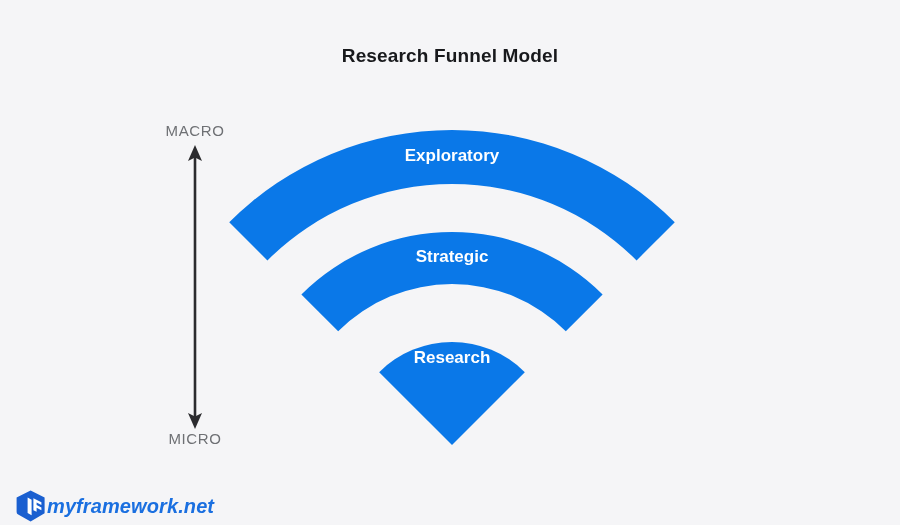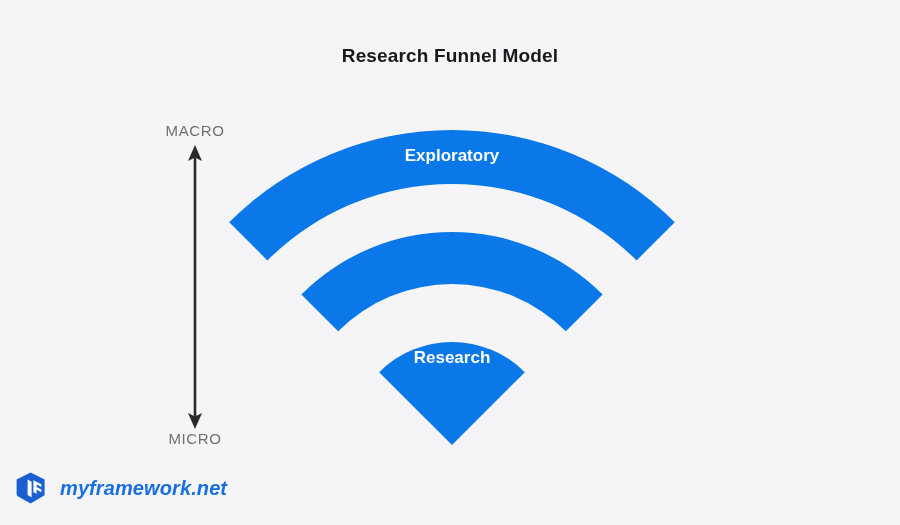--- a/index.html
+++ b/index.html
@@ -79,24 +79,24 @@
     font-weight: bold;
   }
   .arc-label.outer  { left: 302px; top: 131px; width: 300px; }
   .arc-label.middle { left: 302px; top: 232px; width: 300px; }
   .arc-label.inner  { left: 302px; top: 333px; width: 300px; }
 
   
   .brand {
     position: absolute;
     left: 16px;
-    bottom: 33px;
+    bottom: 15px;
     display: flex;
     align-items: center;
-    gap: 14px;
+    gap: 1px;
   }
   .brand-mark {
     width: 30px;
     height: 32px;
     display: block;
   }
   .brand-text {
     font-size: 20px;
     font-style: italic;
     font-weight: bold;
@@ -136,20 +136,21 @@
              Z"></path>
 
     <path fill="#0a78e8" d="M 159.16 265.16
              A 103 103 0 0 1 304.84 265.16
              L 232 338
              Z"></path>
   </svg>
 
   <div class="arc-label outer">Exploratory</div>
 
+  <div class="arc-label middle">Strategic</div>
 
   <div class="arc-label inner">
     <div>Research</div>
   </div>
 
   <div class="brand">
     <svg class="brand-mark" viewBox="0 0 30 32">
       <path fill="#1a5fd0" d="M14.6 0.6 L28.6 7.4 L28.6 23.2 L14.6 31.4 L2.2 24.6
                C1.1 24.0 0.6 23.0 0.6 21.8 L0.6 7.4 Z"></path>
       <path fill="#ffffff" d="M11.6 7.6 L11.6 23.0 L15.6 25.2 L15.6 9.8 Z"></path>

